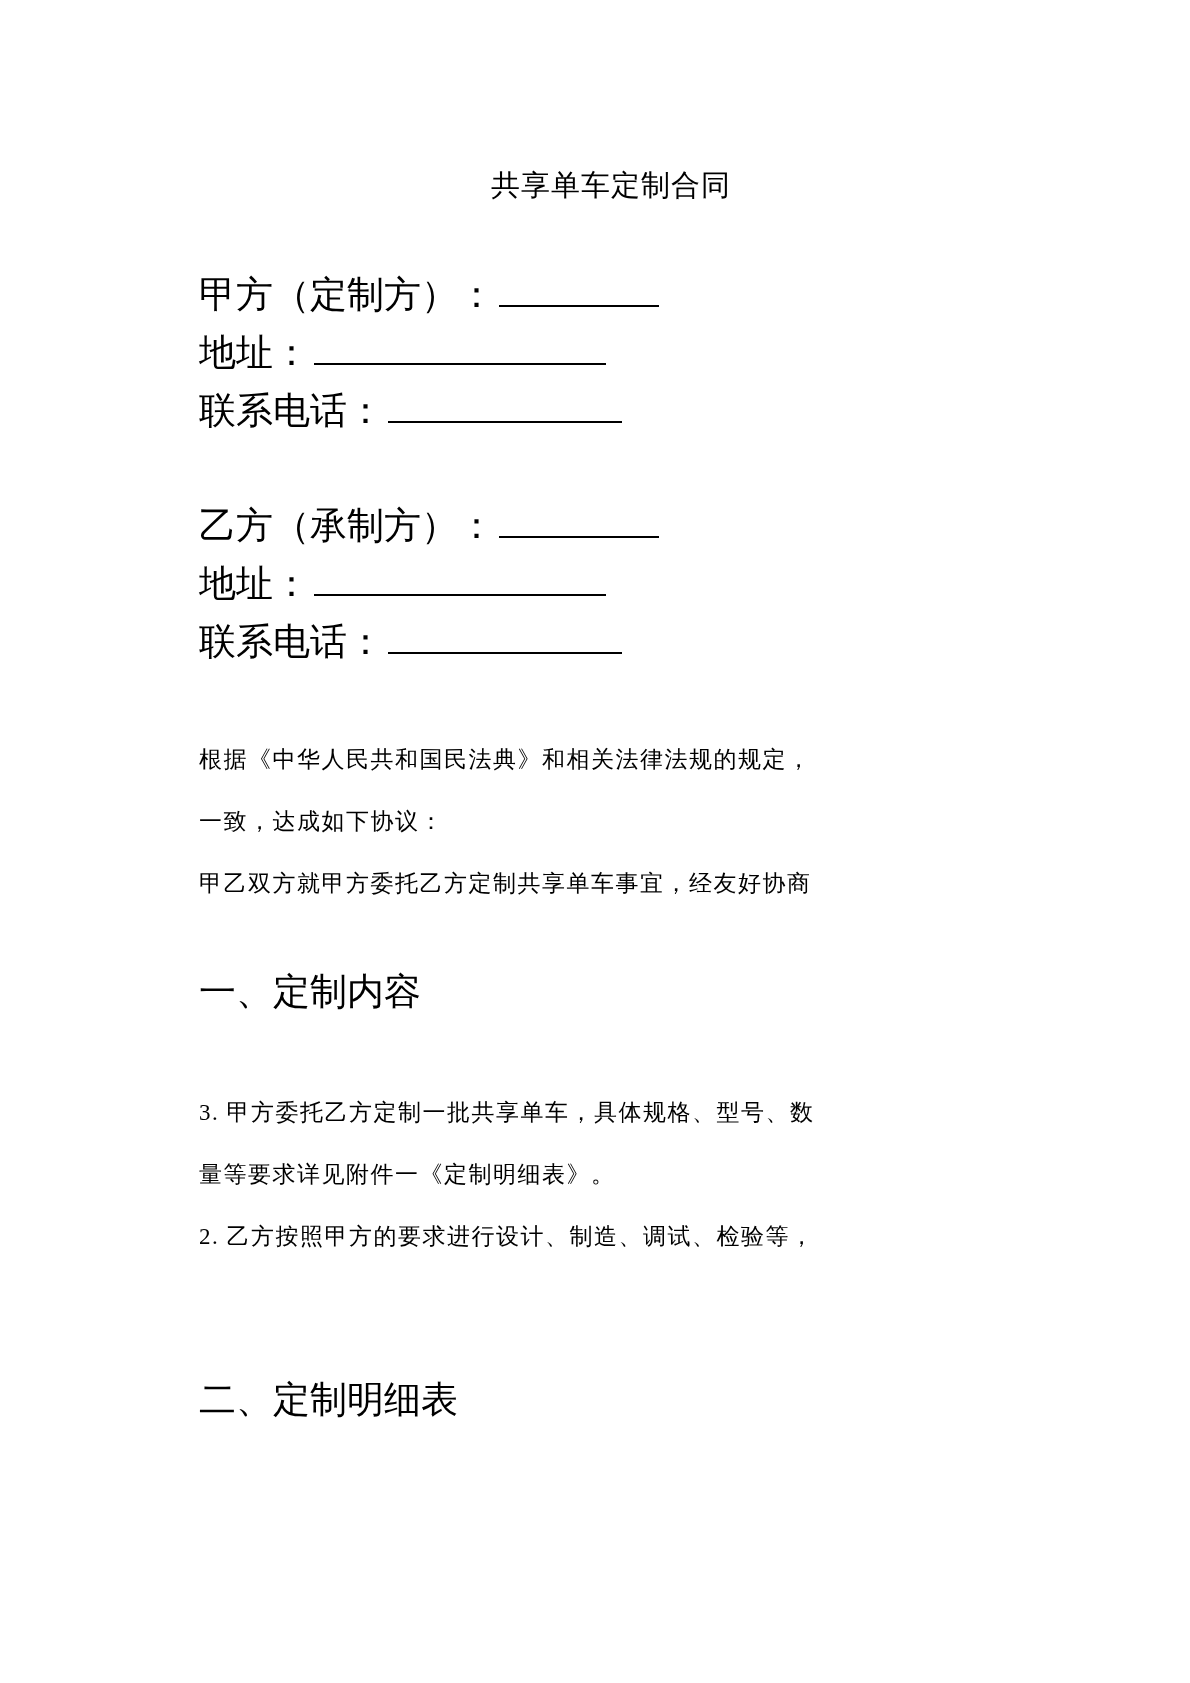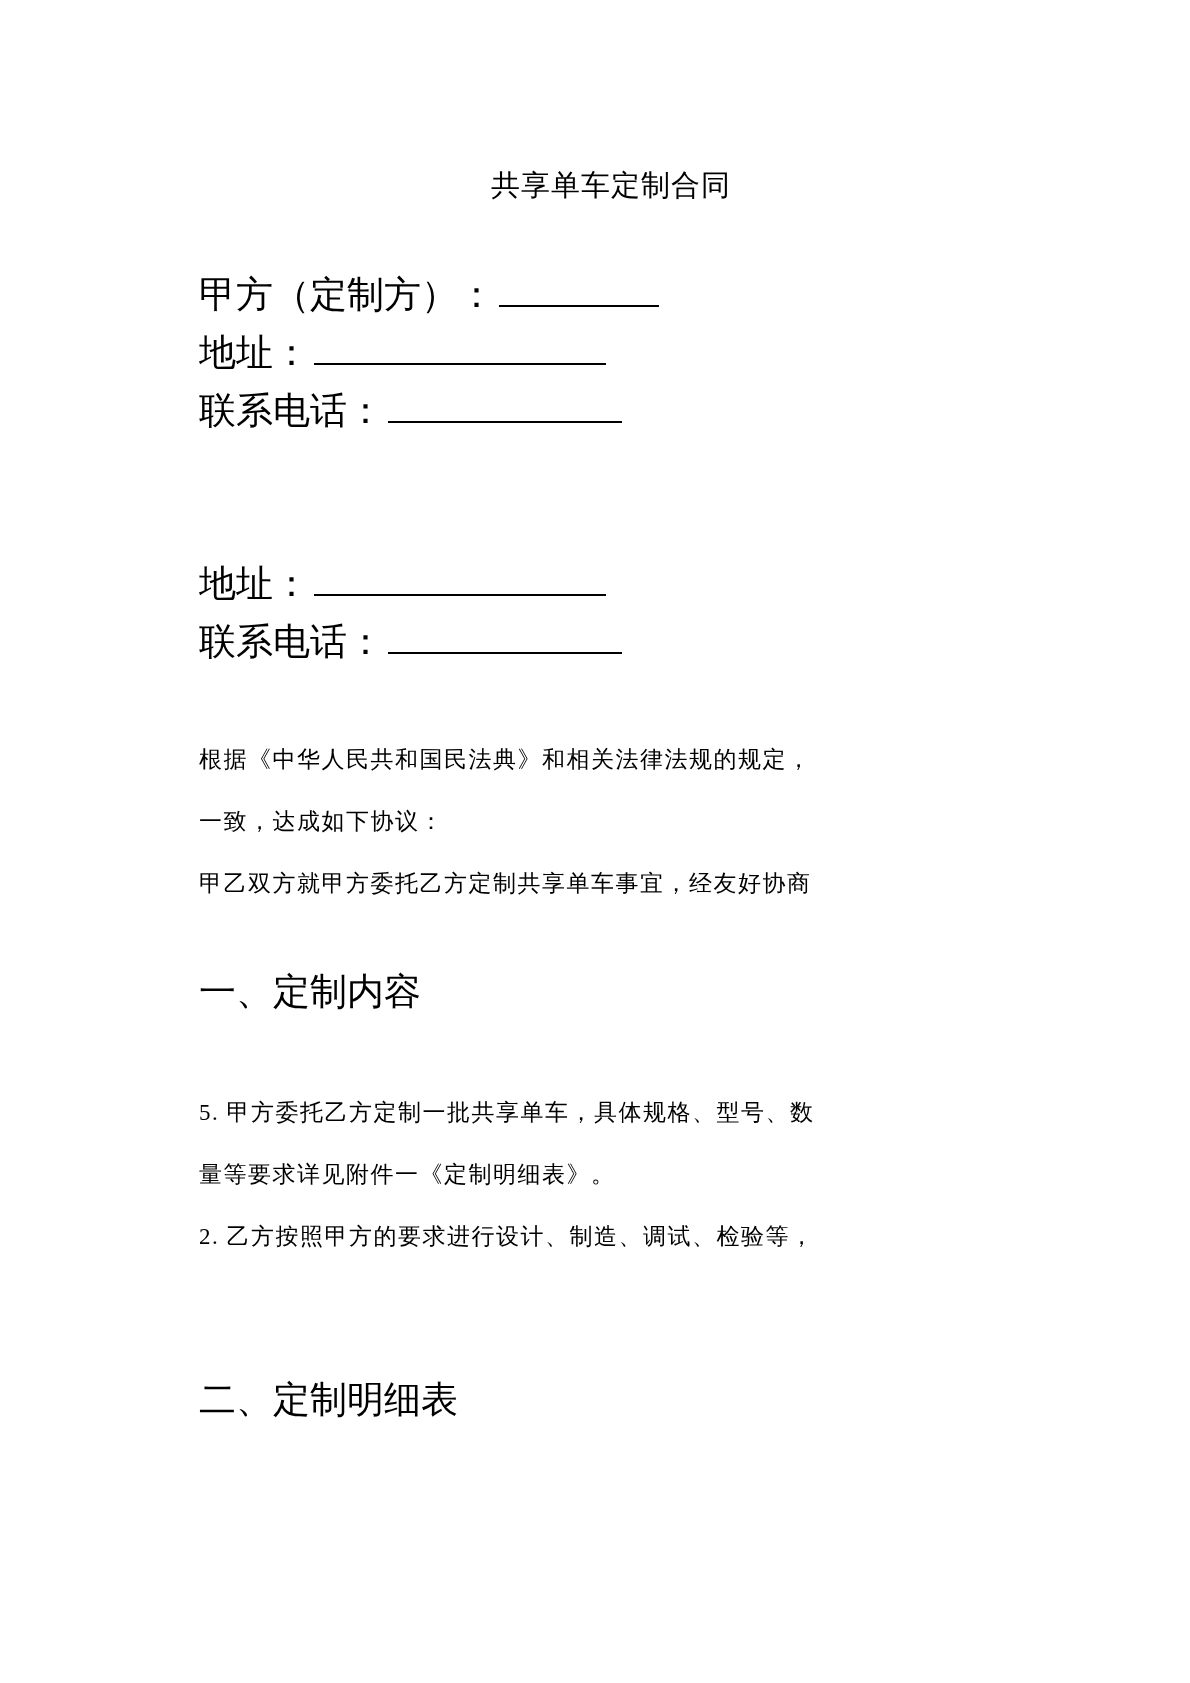--- a/index.html
+++ b/index.html
@@ -23,36 +23,39 @@
   <div class="line" style="top:275px;">
     <span>甲方（定制方）：</span><span class="blank" style="width:160px;"></span>
   </div>
   <div class="line" style="top:333px;">
     <span>地址：</span><span class="blank" style="width:292px;"></span>
   </div>
   <div class="line" style="top:391px;">
     <span>联系电话：</span><span class="blank" style="width:234px;"></span>
   </div>
 
+  <div class="line" style="top:506px;">
+    <span>乙方（承制方）：</span><span class="blank" style="width:160px;"></span>
+  </div>
   <div class="line" style="top:564px;">
     <span>地址：</span><span class="blank" style="width:292px;"></span>
   </div>
   <div class="line" style="top:622px;">
     <span>联系电话：</span><span class="blank" style="width:234px;"></span>
   </div>
 
   <div class="para" style="top:729px;">
     <div>根据《中华人民共和国民法典》和相关法律法规的规定，</div>
     <div>一致，达成如下协议：</div>
     <div>甲乙双方就甲方委托乙方定制共享单车事宜，经友好协商</div>
   </div>
 
   <div class="line" style="top:972px;">一、定制内容</div>
 
   <div class="para" style="top:1082px;">
-    <div>5. 甲方委托乙方定制一批共享单车，具体规格、型号、数</div>
+    <div>3. 甲方委托乙方定制一批共享单车，具体规格、型号、数</div>
     <div>量等要求详见附件一《定制明细表》。</div>
     <div>2. 乙方按照甲方的要求进行设计、制造、调试、检验等，</div>
   </div>
 
   <div class="line" style="top:1380px;">二、定制明细表</div>
 
 </div>
 
 </body></html>

